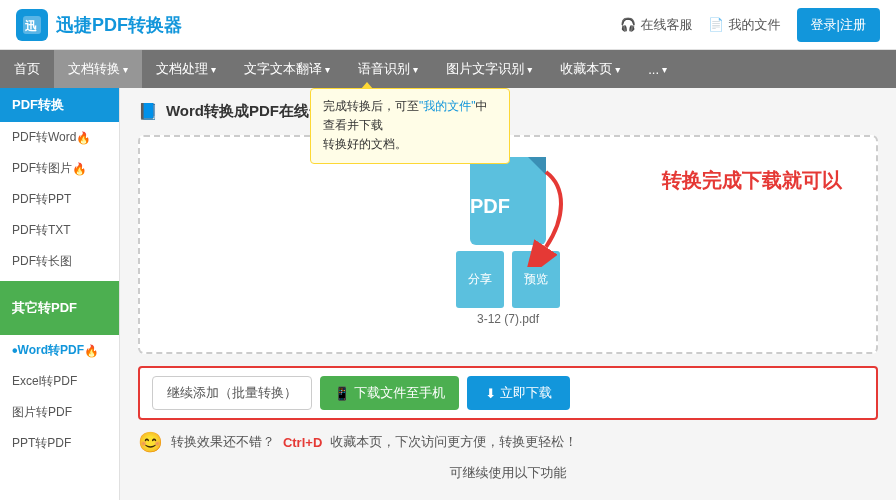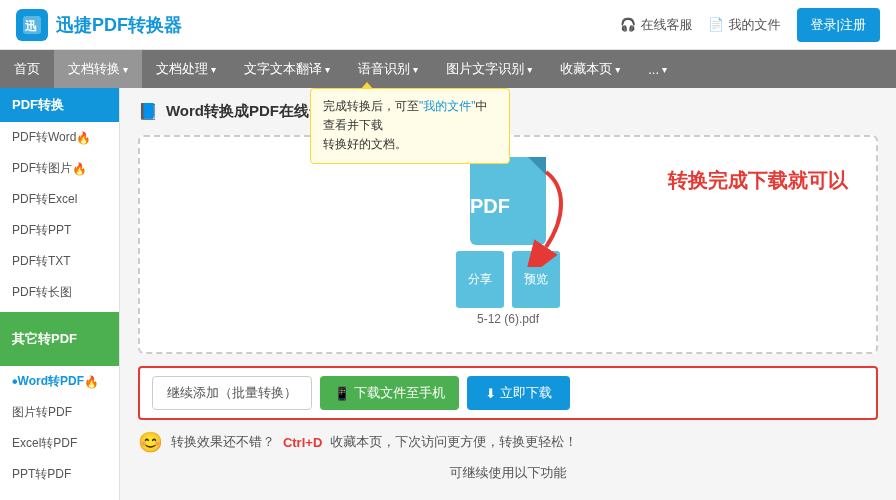--- a/index.html
+++ b/index.html
@@ -140,43 +140,40 @@
     <div class="sidebar-section-title">PDF转换</div>
     <div class="sidebar-item">
       <span>PDF转Word</span>
       <span class="fire-icon">🔥</span>
     </div>
     <div class="sidebar-item">
       <span>PDF转图片</span>
       <span class="fire-icon">🔥</span>
     </div>
     <div class="sidebar-item">
-      <span>PDF转Excel</span>
-    </div>
-    <div class="sidebar-item">
       <span>PDF转PPT</span>
     </div>
     <div class="sidebar-item">
       <span>PDF转TXT</span>
     </div>
     <div class="sidebar-item">
       <span>PDF转长图</span>
     </div>
 
     <div class="sidebar-section-title2">其它转PDF</div>
     <div class="sidebar-item active">
       <span class="dot-icon">•</span>
       <span>Word转PDF</span>
       <span class="fire-icon">🔥</span>
     </div>
     <div class="sidebar-item">
+      <span>Excel转PDF</span>
+    </div>
+    <div class="sidebar-item">
       <span>图片转PDF</span>
-    </div>
-    <div class="sidebar-item">
-      <span>Excel转PDF</span>
     </div>
     <div class="sidebar-item">
       <span>PPT转PDF</span>
     </div>
   </div>
 
   <div class="content">
     <div class="page-title">
       <span class="page-title-icon">📘</span>
       <span>Word转换成PDF在线一键转换</span>
@@ -189,36 +186,36 @@
         <div style="width:76px; height:88px; background:#5bc0de; border-radius:6px 6px 6px 6px; display:flex; align-items:center; justify-content:flex-start; position:relative; overflow:visible;">
           <div style="position:absolute; top:0; right:0; width:0; height:0; border-style:solid; border-width:0 18px 18px 0; border-color:transparent #3a8fb5 transparent transparent;"></div>
           <span style="color:white; font-size:20px; font-weight:bold; margin-top:10px;">PDF</span>
         </div>
       </div>
 
       <div class="file-actions">
         <button class="btn-share">分享</button>
         <button class="btn-preview">预览</button>
       </div>
-      <div class="file-name">5-12 (6).pdf</div>
+      <div class="file-name">3-12 (7).pdf</div>
 
       
       <div style="position:absolute; right:300px; top:30px;">
         <svg width="60" height="100" viewBox="0 0 60 100">
           <defs>
             <marker id="arrowhead" markerWidth="10" markerHeight="7" refX="0" refY="3.5" orient="auto">
               <polygon points="0 0, 10 3.5, 0 7" fill="#e53935"></polygon>
             </marker>
           </defs>
           <path d="M30 5 C 50 20, 50 50, 30 80" stroke="#e53935" stroke-width="4" fill="none" marker-end="url(#arrowhead)"></path>
         </svg>
       </div>
 
       
-      <div class="big-convert-label" style="position:absolute; right:28px; top:30px; font-size:20px; font-weight:bold; color:#e53935;">转换完成下载就可以</div>
+      <div class="big-convert-label" style="position:absolute; right:34px; top:30px; font-size:20px; font-weight:bold; color:#e53935;">转换完成下载就可以</div>
     </div>
 
     <div class="action-bar">
       <div class="action-buttons">
         <button class="btn-add-more">继续添加（批量转换）</button>
         <button class="btn-download-phone">
           <span>📱</span>
           <span>下载文件至手机</span>
         </button>
         <button class="btn-download-now">

